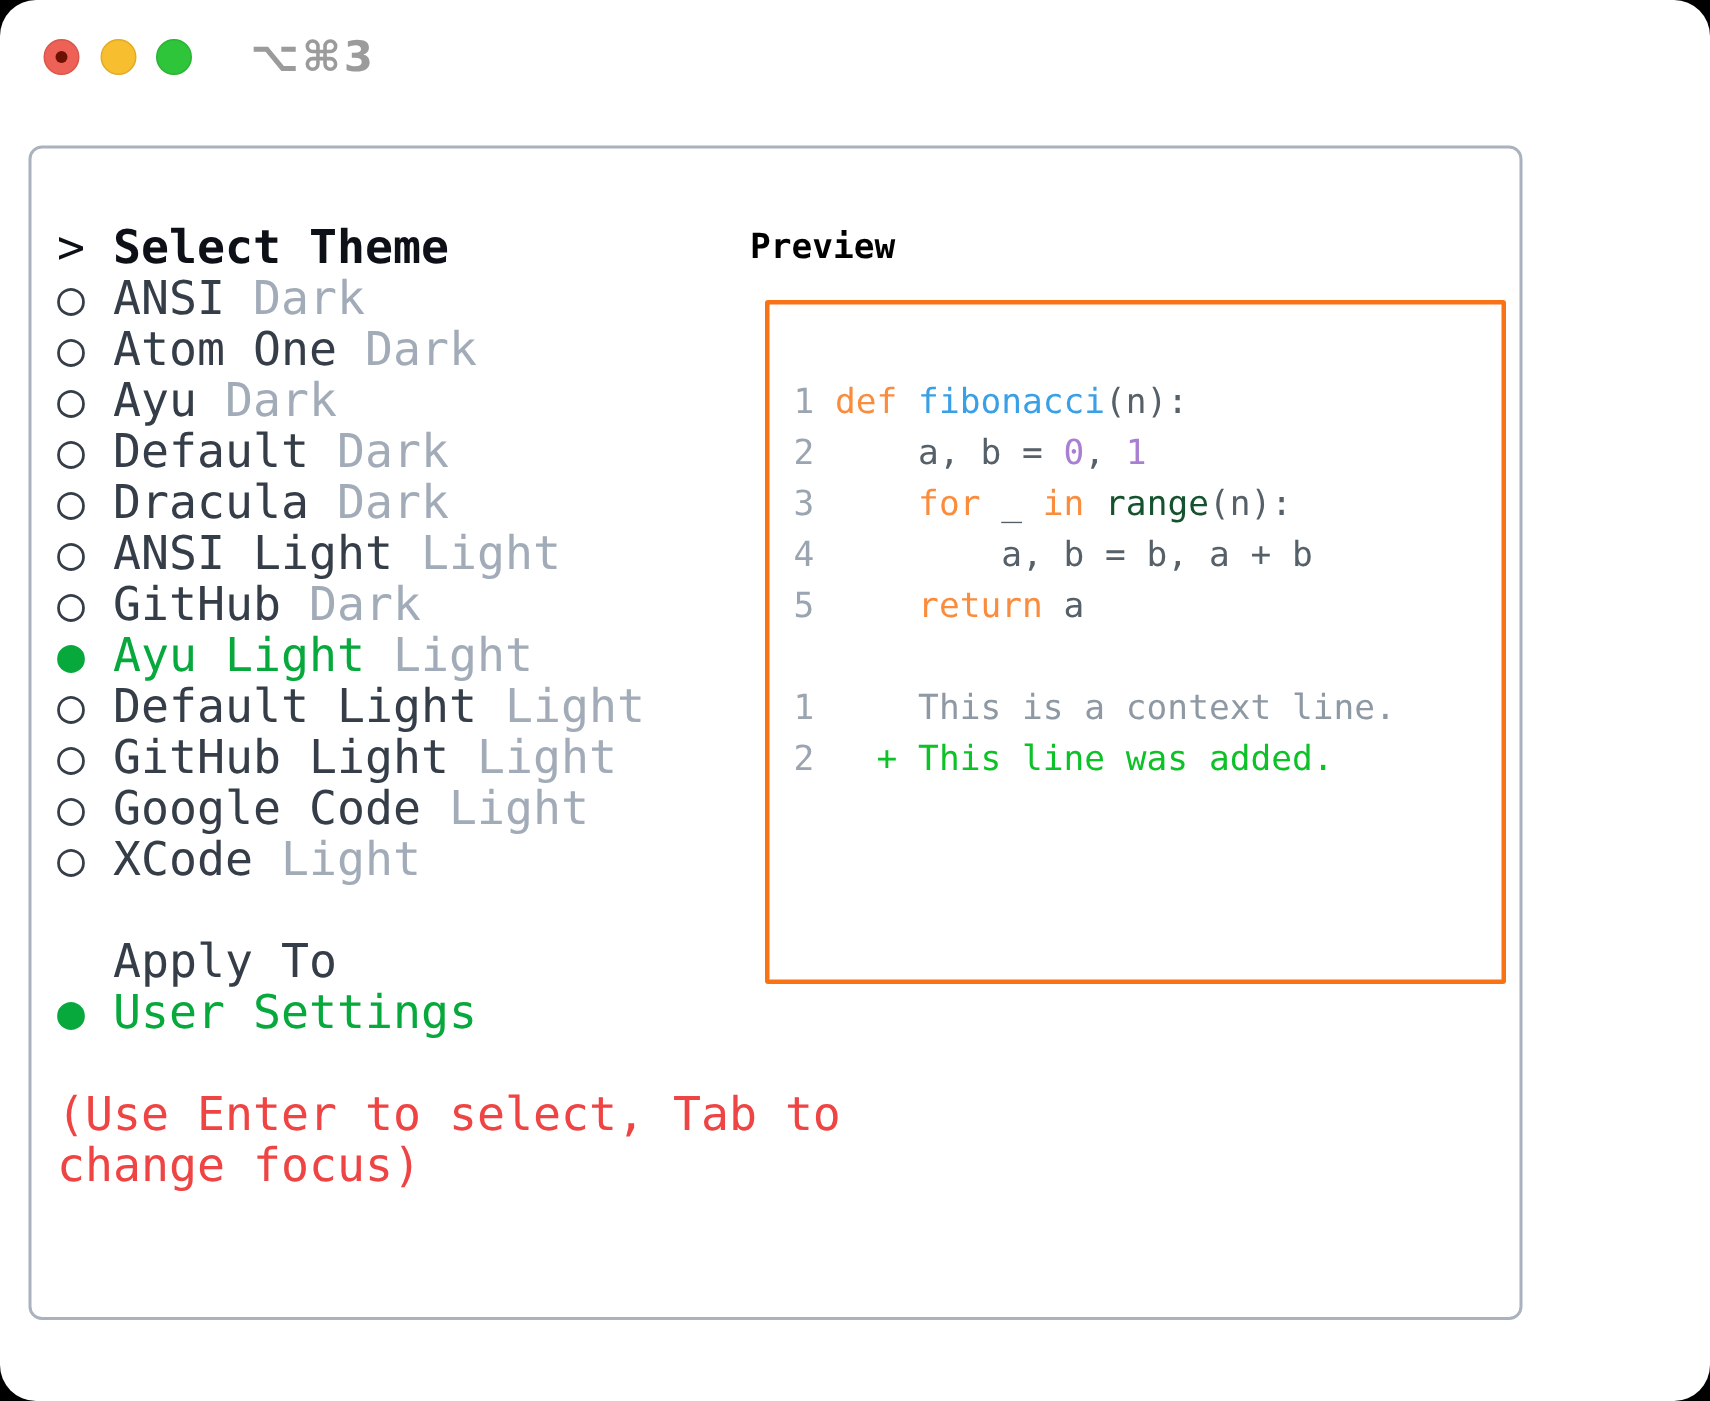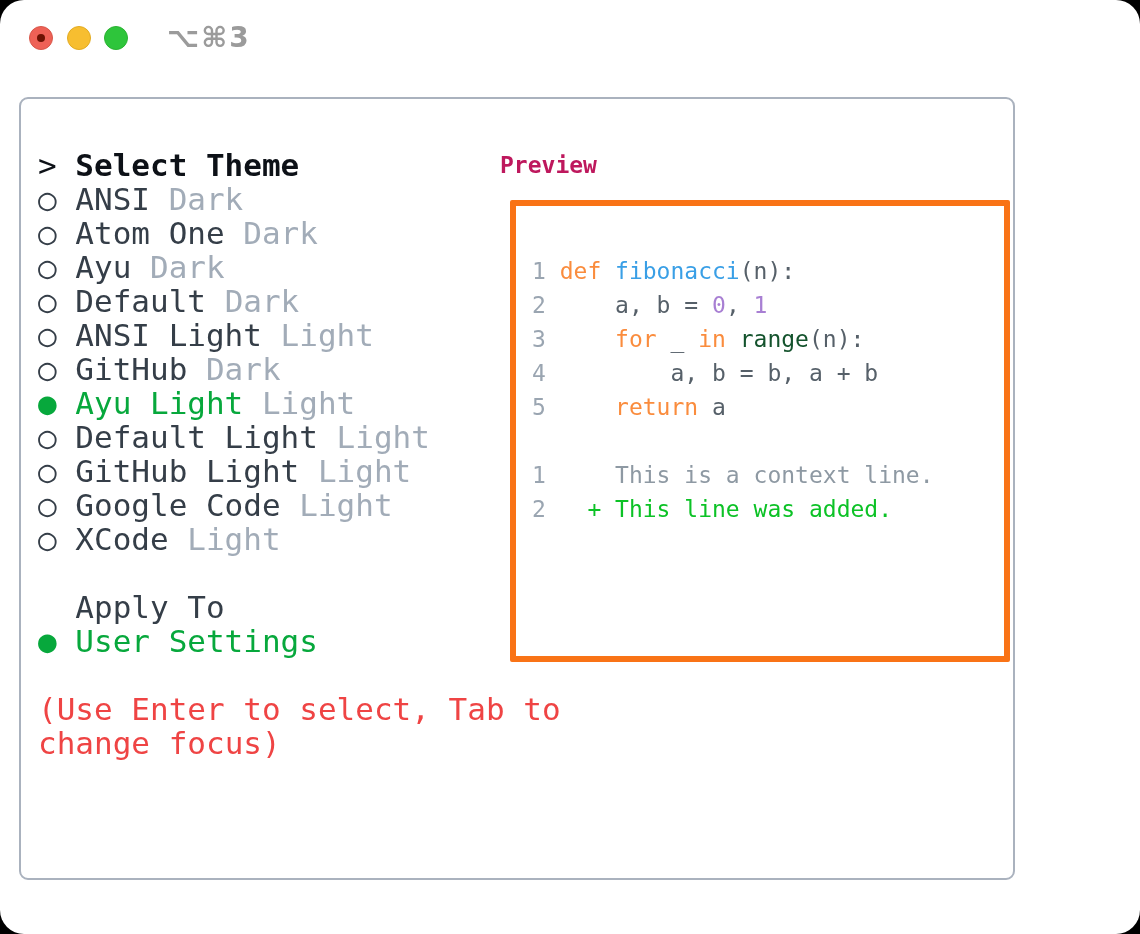--- a/index.html
+++ b/index.html
@@ -27,23 +27,23 @@
   .bullet{display:inline-block;width:2ch;color:#353e48;}
   .variant{margin-left:1ch;color:#a2acb8;}
   .prompt{display:inline-block;width:2ch;color:#0d1117;}
   .hdr{font-weight:700;color:#0d1117;}
   .row.sel .bullet,.row.sel .tname{color:#07a83c;}
   .indent2{display:inline-block;width:2ch;}
   .help{color:#ef4444;}
 
   
   .preview-hdr{position:absolute;left:500px;top:148px;height:34px;line-height:34px;
-    font-size:23px;font-weight:700;color:#be185d;}
+    font-size:23px;font-weight:700;color:#000000;}
   .codebox{position:absolute;left:510px;top:200px;width:472px;height:402px;
-    border:6px solid #f97316;border-radius:2px;background:#fff;
+    border:3px solid #f97316;border-radius:2px;background:#fff;
     padding:48px 0 0 16px;box-sizing:content-box;}
   .cline{height:34px;line-height:34px;font-size:23px;white-space:pre;}
   .lnum{display:inline-block;width:2ch;color:#9aa5b1;}
   .kw{color:#fa8c3d;}
   .fn{color:#399fe6;}
   .nl{color:#a87fd3;}
   .bi{color:#14532d;}
   .df{color:#566069;}
   .ctx{color:#8e99a3;}
   .del{color:#c6402a;}
@@ -65,20 +65,21 @@
 
   <div class="panel"></div>
 
   <div class="col-left">
     <div class="row"><span class="prompt">&gt;</span><span class="hdr">Select Theme</span></div>
 
     <div class="row item"><span class="bullet">○</span><span class="tname">ANSI</span><span class="variant">Dark</span></div>
     <div class="row item"><span class="bullet">○</span><span class="tname">Atom One</span><span class="variant">Dark</span></div>
     <div class="row item"><span class="bullet">○</span><span class="tname">Ayu</span><span class="variant">Dark</span></div>
     <div class="row item"><span class="bullet">○</span><span class="tname">Default</span><span class="variant">Dark</span></div>
+    <div class="row item"><span class="bullet">○</span><span class="tname">Dracula</span><span class="variant">Dark</span></div>
     <div class="row item"><span class="bullet">○</span><span class="tname">ANSI Light</span><span class="variant">Light</span></div>
     <div class="row item"><span class="bullet">○</span><span class="tname">GitHub</span><span class="variant">Dark</span></div>
     <div class="row item sel"><span class="bullet">●</span><span class="tname">Ayu Light</span><span class="variant">Light</span></div>
     <div class="row item"><span class="bullet">○</span><span class="tname">Default Light</span><span class="variant">Light</span></div>
     <div class="row item"><span class="bullet">○</span><span class="tname">GitHub Light</span><span class="variant">Light</span></div>
     <div class="row item"><span class="bullet">○</span><span class="tname">Google Code</span><span class="variant">Light</span></div>
     <div class="row item"><span class="bullet">○</span><span class="tname">XCode</span><span class="variant">Light</span></div>
 
     <div class="spacer"></div>
 

